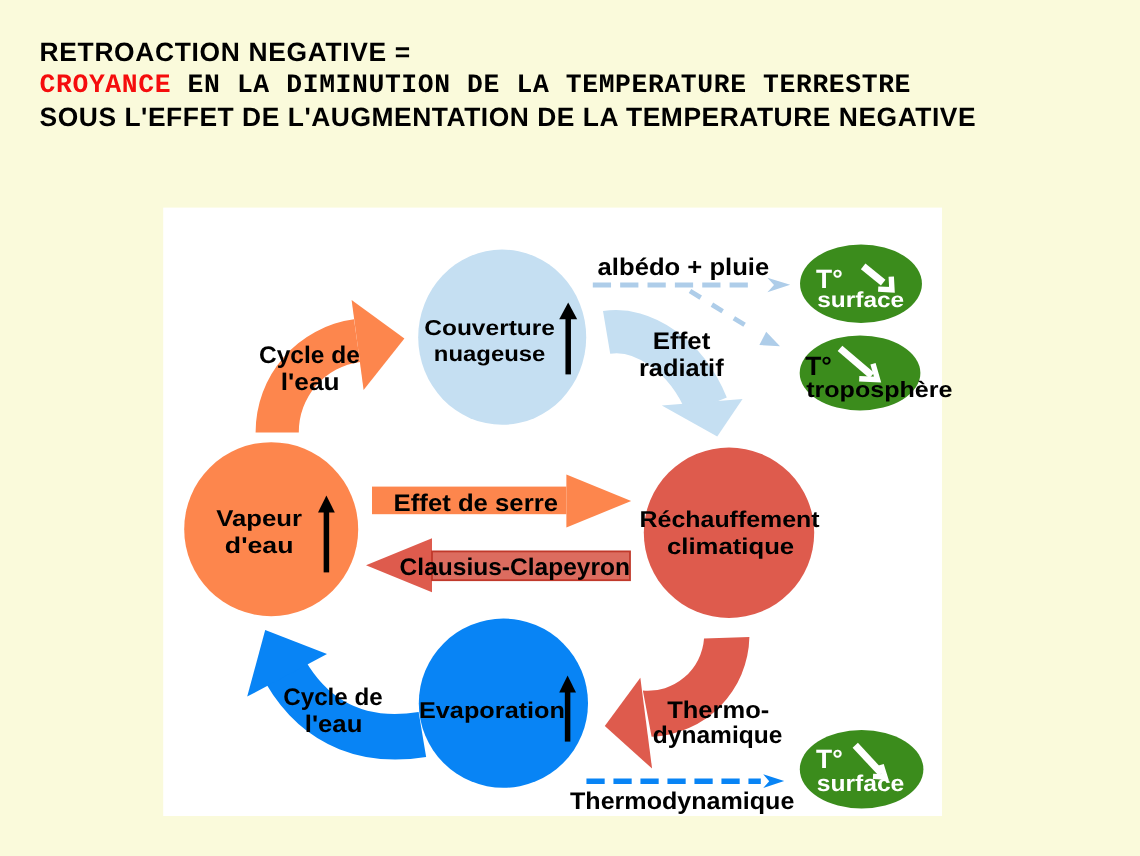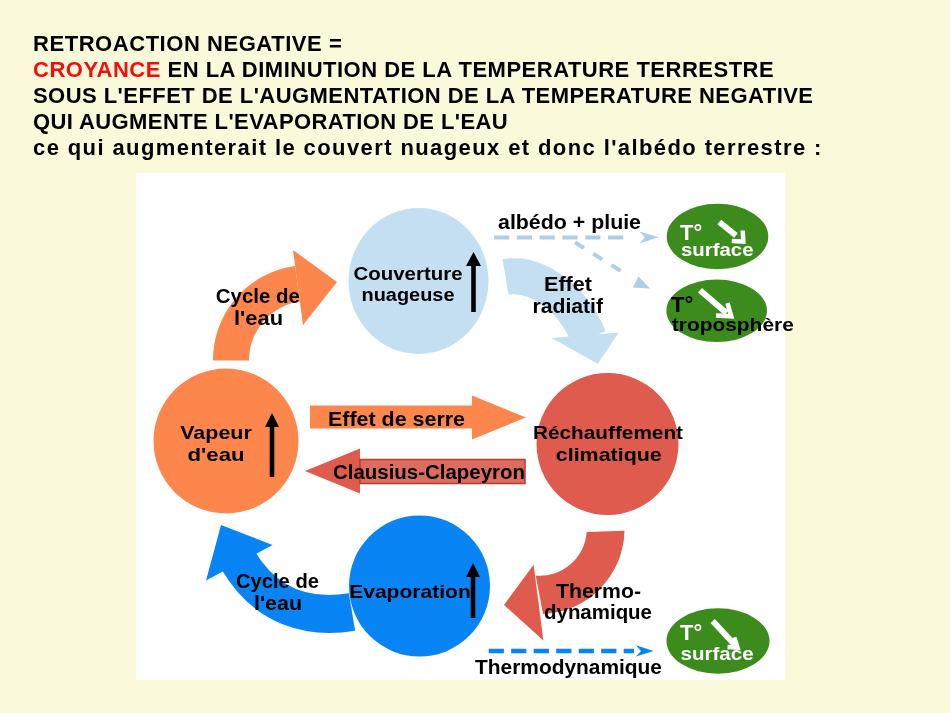--- a/index.html
+++ b/index.html
@@ -2,34 +2,33 @@
 <html><head>
 <meta charset="utf-8">
 <style>
   html,body{margin:0;padding:0;}
   body{width:950px;height:713px;background:#FAFADB;position:relative;overflow:hidden;
        font-family:"Liberation Sans",sans-serif;}
   #title{position:absolute;left:33px;top:31px;font-size:22px;line-height:26px;
          font-weight:bold;color:#000;white-space:nowrap;}
   #title .red{color:#F50D0D;}
   #l1{letter-spacing:0.55px;margin-top:22px;}
-  #l2{letter-spacing:0.5px;}
+  #l2{letter-spacing:0.5px;font-family:Liberation Mono, monospace;}
   #l3{letter-spacing:0.45px;}
   #l4{letter-spacing:0.4px;}
   #l5{letter-spacing:1.4px;}
   svg text{font-family:"Liberation Sans",sans-serif;font-weight:bold;}
 </style>
 </head>
 <body>
 <div id="title">
 <span id="l1">RETROACTION NEGATIVE =</span><br>
 <span id="l2"><span class="red">CROYANCE</span> EN LA DIMINUTION DE LA TEMPERATURE TERRESTRE</span><br>
 <span id="l3">SOUS L'EFFET DE L'AUGMENTATION DE LA TEMPERATURE NEGATIVE</span><br>
-<span id="l4">QUI AUGMENTE L'EVAPORATION DE L'EAU</span><br>
-<span id="l5">ce qui augmenterait le couvert nuageux et donc l'albédo terrestre :</span>
+<br>
 </div>
 <svg width="950" height="713" viewBox="0 0 950 713" style="position:absolute;left:0;top:0;">
 
   <rect x="136" y="173" width="649" height="507" fill="#FFFFFF"></rect>
 
   <path d="M 213 360.5 A 95 95 0 0 1 295 266 L 300 301.6 A 59 59 0 0 0 249 360.5 Z" fill="#FD864D"></path>
   <polygon points="293,250 303,325 337,282" fill="#FD864D"></polygon>
 
   <path d="M 505.5 277 C 535 272 572 296 589 338" fill="none" stroke="#C5DFF2" stroke-width="36"></path>
   <polygon points="551.5,338 618.8,332.5 597.7,363.8" fill="#C5DFF2"></polygon>

